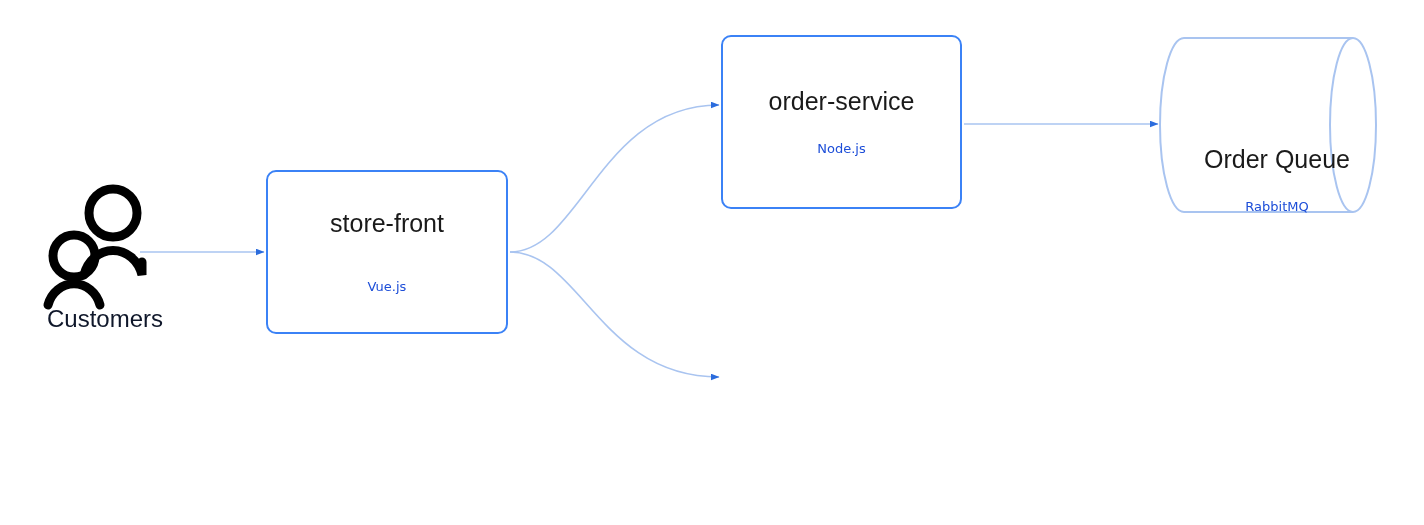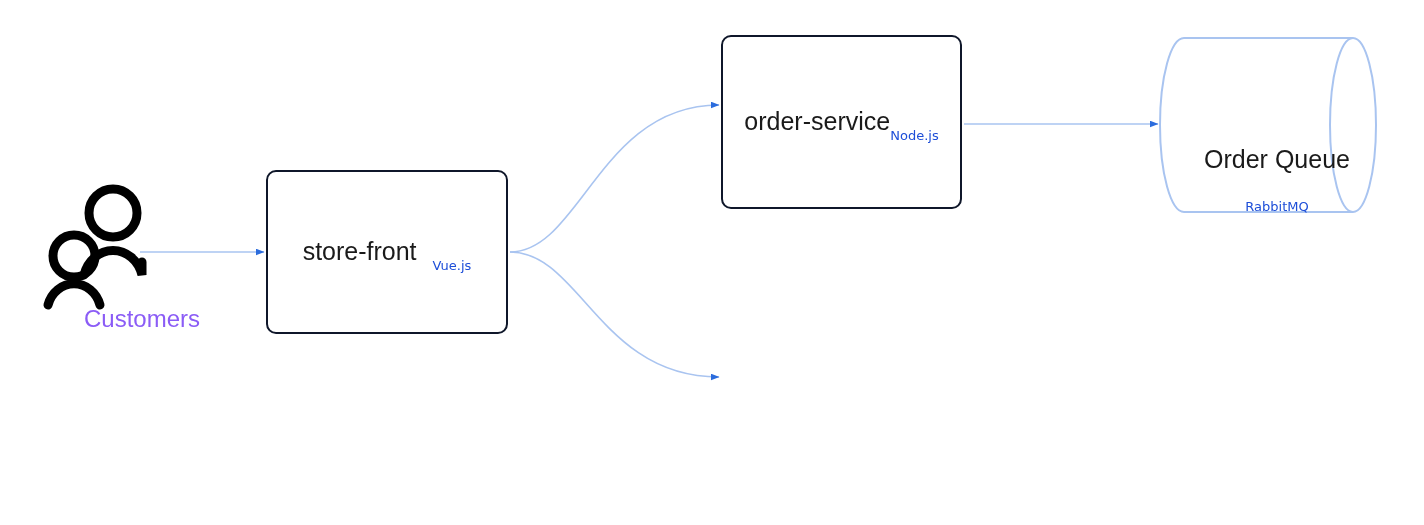--- a/index.html
+++ b/index.html
@@ -11,24 +11,25 @@
     position: relative;
     width: 1424px;
     height: 525px;
     background: #ffffff;
     overflow: hidden;
     font-family: "Liberation Sans", sans-serif;
   }
   .node {
     position: absolute;
     box-sizing: border-box;
-    border: 2px solid #0f172a;
+    border: 2px solid #3b82f6;
     border-radius: 10px;
     background: #ffffff;
     display: flex;
+    flex-direction: column;
     align-items: center;
     justify-content: center;
   }
   .node-title {
     font-family: "Liberation Sans", sans-serif;
     font-size: 25px;
     color: #1a1a1a;
     line-height: 1.1;
     text-align: center;
     white-space: nowrap;
@@ -46,23 +47,23 @@
     left: 0;
     top: 0;
     width: 1424px;
     height: 525px;
     overflow: visible;
   }
   .actor-label {
     position: absolute;
     font-family: "Liberation Sans", sans-serif;
     font-size: 24px;
-    color: #8b5cf6;
+    color: #0f172a;
     white-space: nowrap;
-    text-align: right;
+    text-align: center;
   }
   .cyl-wrap {
     position: absolute;
   }
   .cyl-text {
     position: absolute;
     left: 8px;
     top: 0;
     width: 100%;
     height: 100%;

